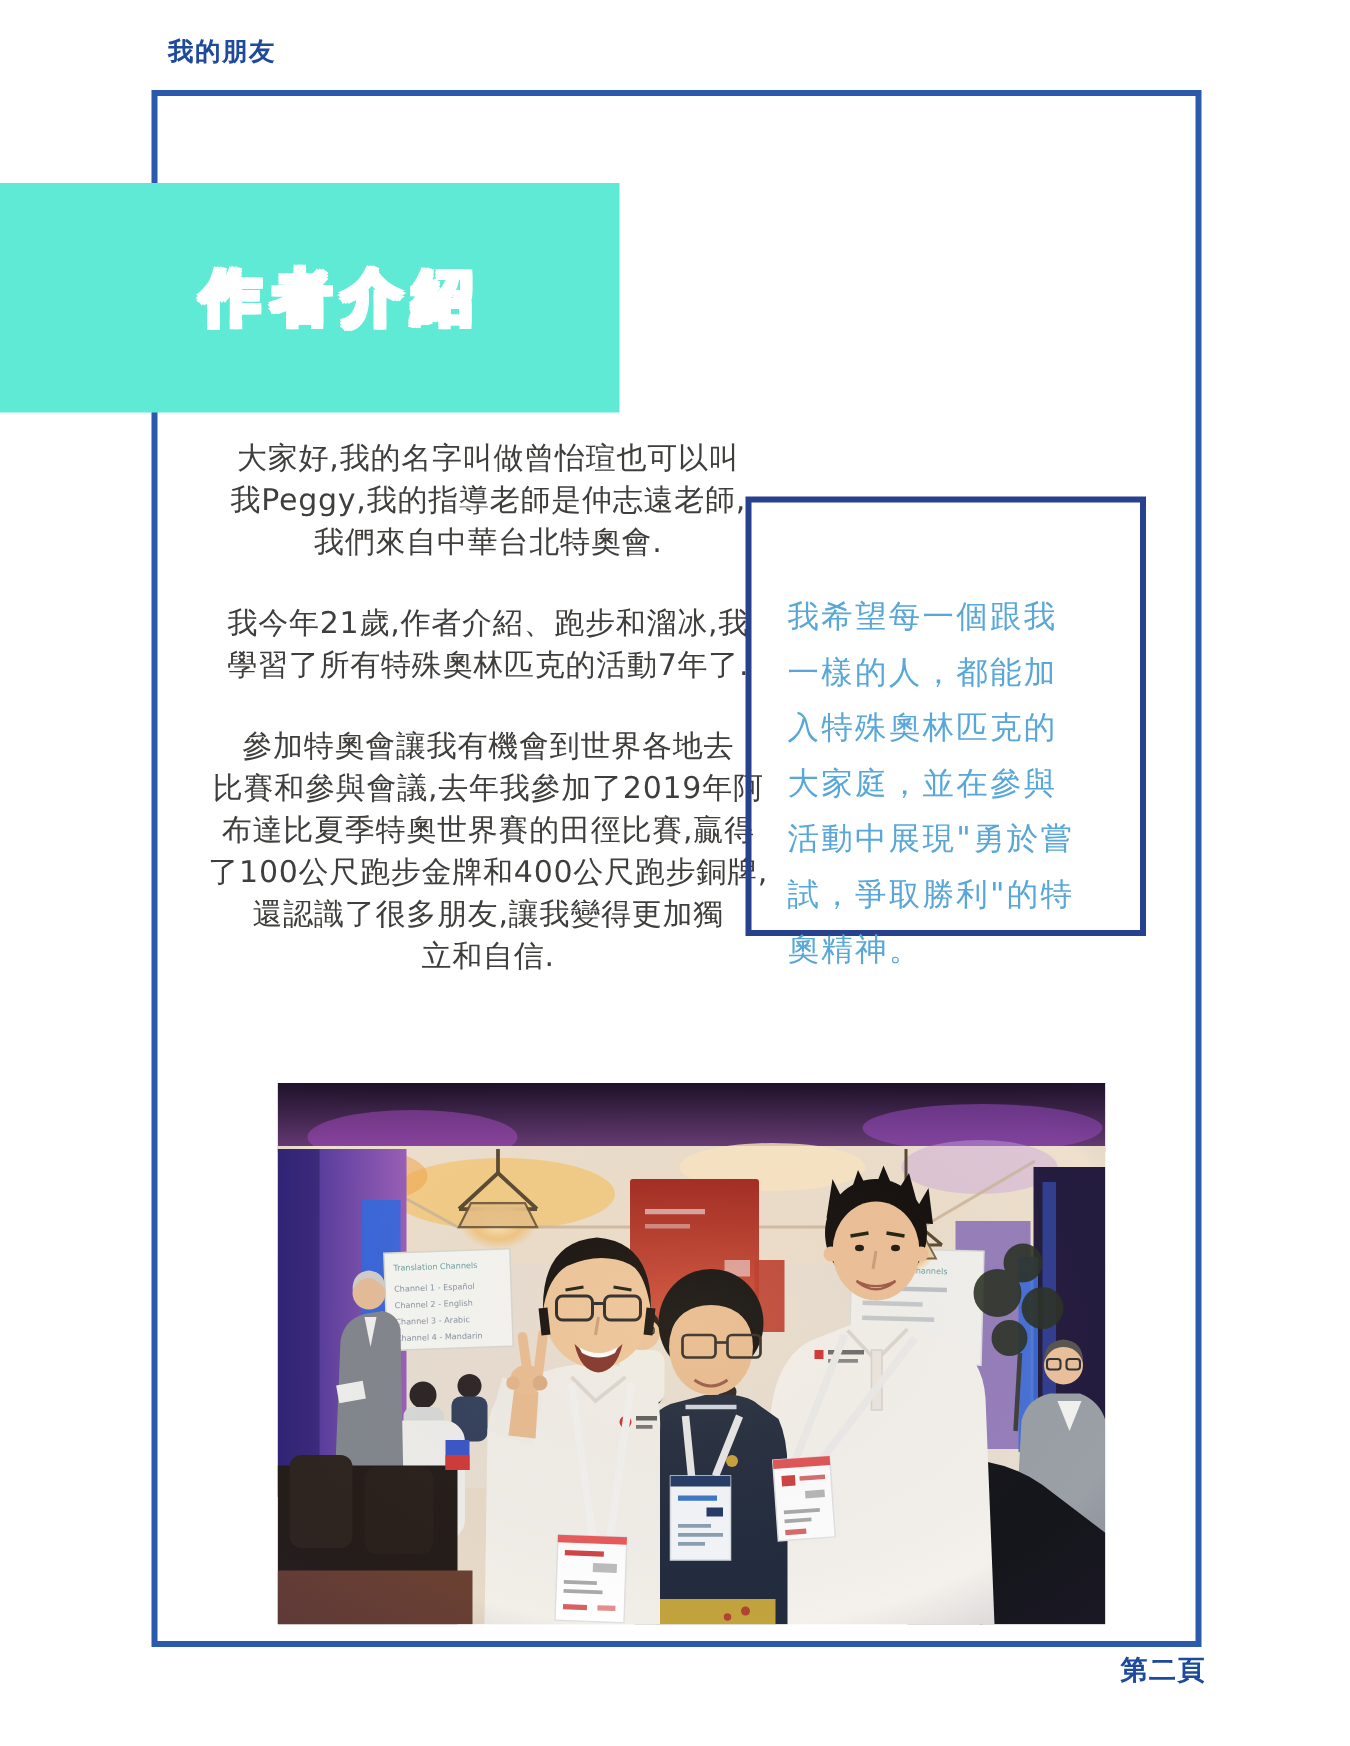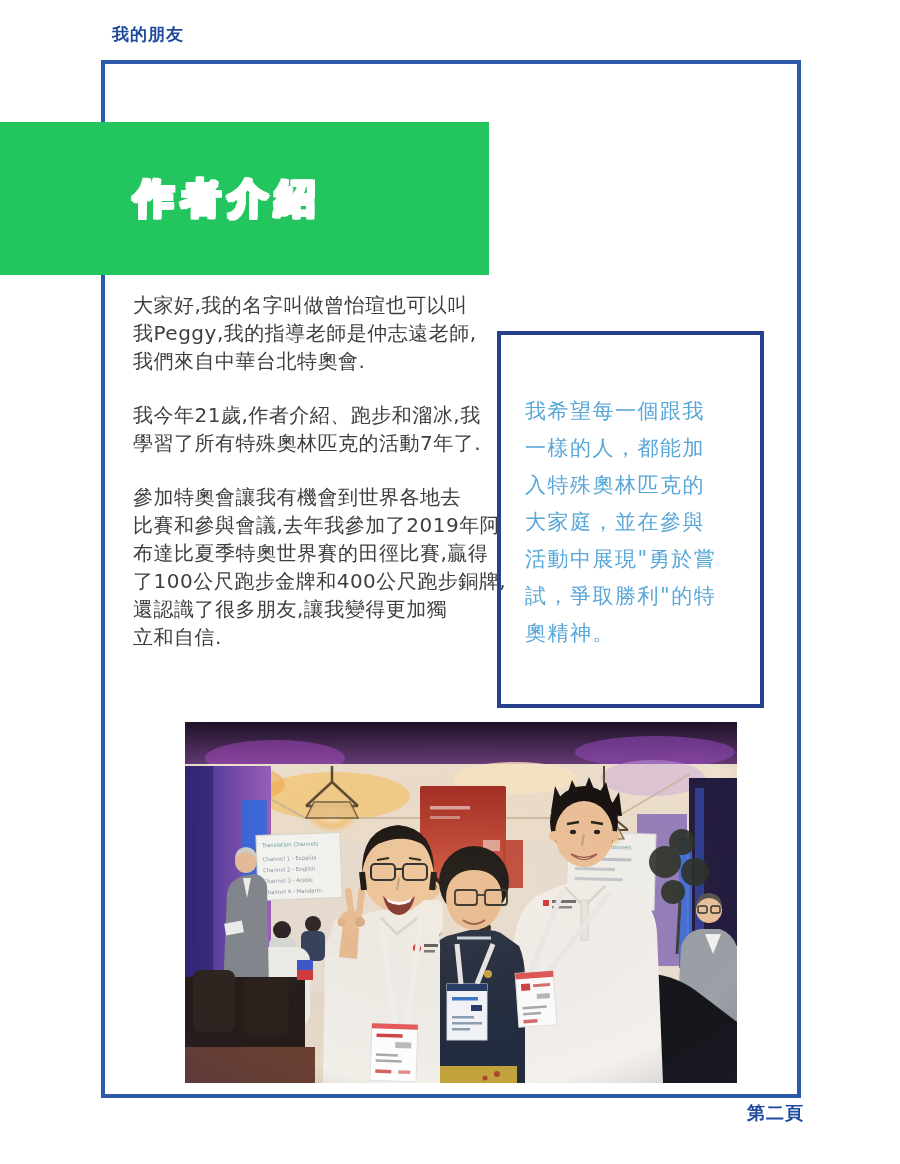--- a/index.html
+++ b/index.html
@@ -2,30 +2,30 @@
 <html><head>
 <meta charset="utf-8">
 <style>
   html,body{margin:0;padding:0;background:#ffffff;}
   .page{position:relative;width:900px;height:1164px;background:#ffffff;overflow:hidden;
         font-family:"DejaVu Sans","Liberation Sans",sans-serif;}
   .header-label{position:absolute;left:112px;top:23px;font-size:17px;font-weight:bold;
         color:#1d4a9c;letter-spacing:1px;}
   .frame{position:absolute;left:101px;top:60px;width:700px;height:1038px;
         border:4px solid #2b59ac;box-sizing:border-box;}
-  .banner{position:absolute;left:0;top:122px;width:489px;height:153px;background:#22c55e;
+  .banner{position:absolute;left:0;top:122px;width:413px;height:153px;background:#5eead4;
         display:flex;align-items:center;}
   .banner-title{margin-left:134px;font-size:40px;font-weight:bold;letter-spacing:7px;
         color:#1748a4;-webkit-text-stroke:2.5px #ffffff;
         text-shadow:-2px -2px 0 #fff,2px -2px 0 #fff,-2px 2px 0 #fff,2px 2px 0 #fff,
                     -2px 0 0 #fff,2px 0 0 #fff,0 -2px 0 #fff,0 2px 0 #fff;}
   .article{position:absolute;left:133px;top:291px;width:385px;color:#3f3e3c;
         font-size:20px;line-height:28px;letter-spacing:0.5px;}
-  .article p{margin:0 0 26px 0;white-space:pre-line;}
-  .quote{position:absolute;left:497px;top:331px;width:267px;height:377px;
+  .article p{margin:0 0 26px 0;white-space:pre-line;text-align:center;}
+  .quote{position:absolute;left:497px;top:331px;width:267px;height:293px;
         border:4px solid #27418f;box-sizing:border-box;padding:21px 12px 0 24px;
         color:#58a7d8;font-size:21px;line-height:37px;letter-spacing:1.5px;white-space:pre-line;}
   .photo{position:absolute;left:185px;top:722px;width:552px;height:361px;overflow:hidden;}
   .pagenum{position:absolute;right:96px;top:1101px;font-size:18px;font-weight:bold;
         color:#1d4a9c;letter-spacing:1px;}
   svg text{font-family:"DejaVu Sans","Liberation Sans",sans-serif;}
 </style>
 </head>
 <body>
 

